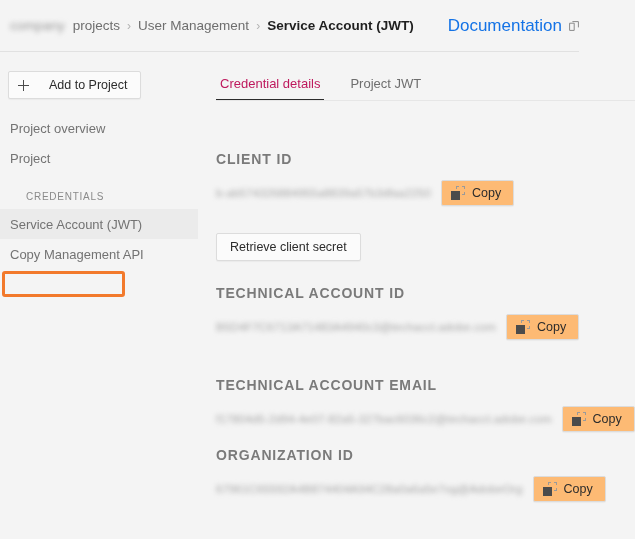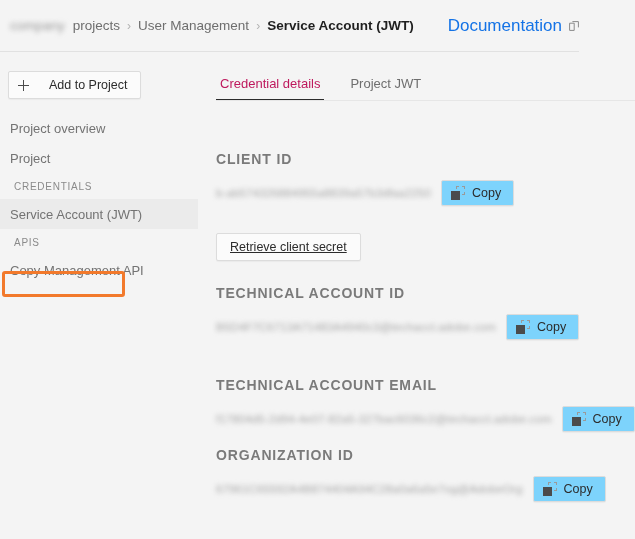--- a/index.html
+++ b/index.html
@@ -121,26 +121,26 @@
     align-items: center;
     padding-left: 10px;
     font-size: 13px;
     color: #737373;
     cursor: pointer;
   }
   .nav-group-label {
     height: 26px;
     display: flex;
     align-items: center;
-    padding-left: 14px;
+    padding-left: 26px;
     font-size: 10px;
     letter-spacing: 0.75px;
     color: #8a8a8a;
     text-transform: uppercase;
-    margin-top: 0;
+    margin-top: 10px;
   }
   .nav-item.selected {
     background: #ebebeb;
     position: relative;
   }
   .nav-item-label { position: relative; z-index: 2; }
   .annot-box {
     position: absolute;
     left: 2px;
     top: 218px;
@@ -215,21 +215,21 @@
     filter: blur(2.7px);
     white-space: nowrap;
     user-select: none;
     letter-spacing: 0.1px;
   }
   .copy-btn {
     display: inline-flex;
     align-items: center;
     gap: 7px;
     padding: 5px 12px 5px 9px;
-    background: #7dd3fc;
+    background: #fdba74;
     border: 1px solid #dcdcdc;
     border-radius: 2px;
     font-size: 12.5px;
     color: #2c2c2c;
     cursor: pointer;
     box-shadow: 0 1px 1px rgba(0,0,0,0.04);
     white-space: nowrap;
   }
   .copy-icon {
     display: inline-block;
@@ -254,21 +254,20 @@
     display: inline-flex;
     align-items: center;
     padding: 6px 13px;
     background: #fbfbfb;
     border: 1px solid #dcdcdc;
     border-radius: 2px;
     font-size: 12.5px;
     color: #2c2c2c;
     cursor: pointer;
     box-shadow: 0 1px 1px rgba(0,0,0,0.04);
-    text-decoration: underline;
   }
 </style>
 </head>
 <body>
 
 <div class="page">
 
   <div class="header">
     <div class="crumbs">
       <span class="crumb crumb-blur-text">company</span>
@@ -300,21 +299,20 @@
       <div class="nav-item">
         <span class="nav-item-label">Project overview</span>
       </div>
       <div class="nav-item">
         <span class="nav-item-label">Project</span>
       </div>
       <div class="nav-group-label">CREDENTIALS</div>
       <div class="nav-item selected">
         <span class="nav-item-label">Service Account (JWT)</span>
       </div>
-      <div class="nav-group-label">APIS</div>
       <div class="nav-item">
         <span class="nav-item-label">Copy Management API</span>
       </div>
     </div>
 
     <div class="annot-box"></div>
   </div>
 
   <div class="content">
 

